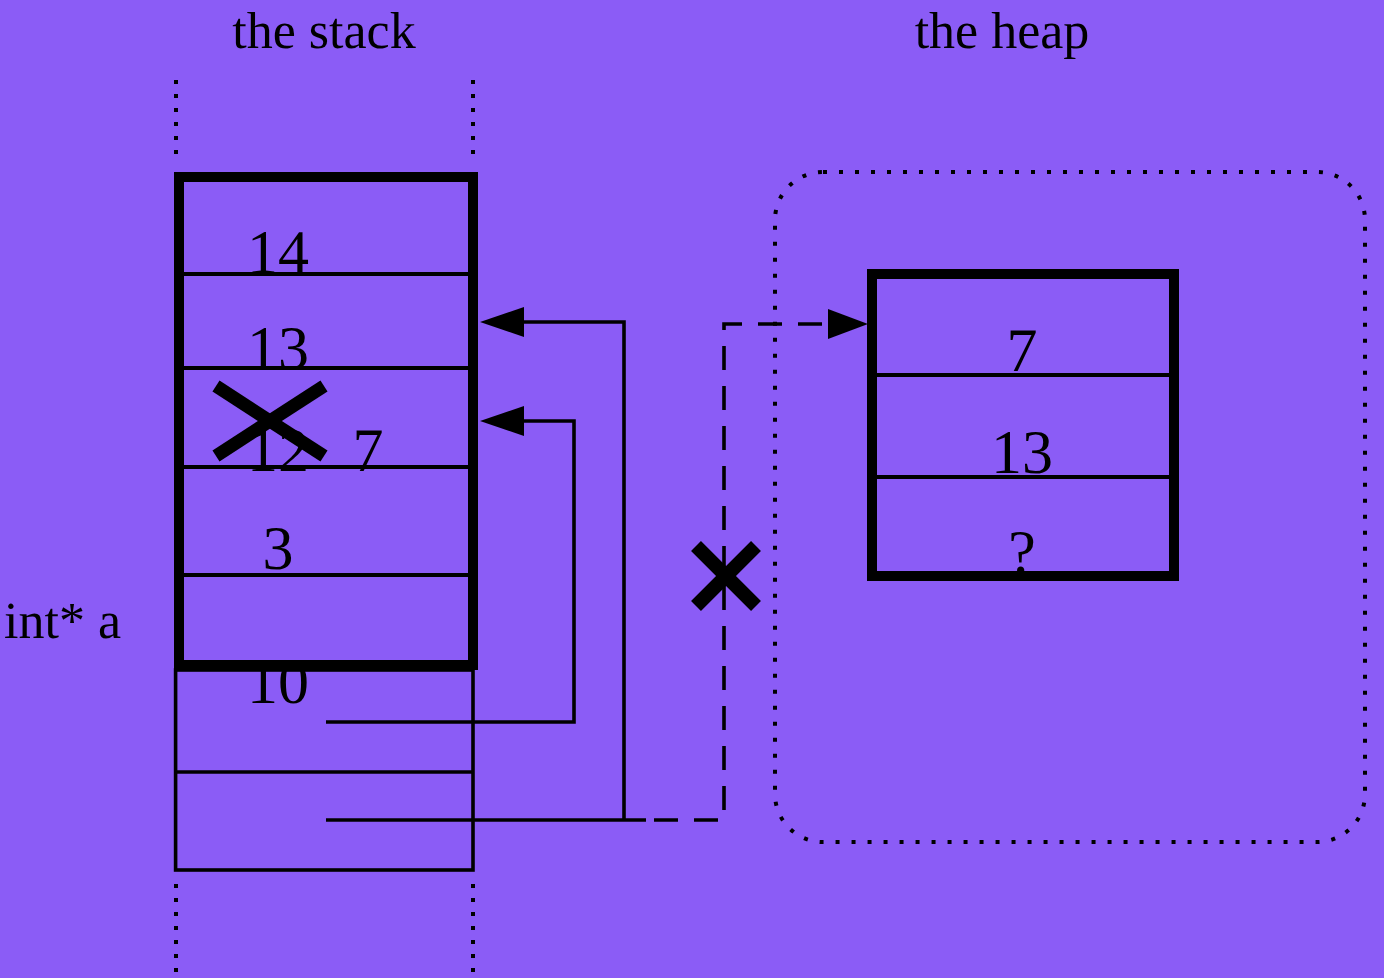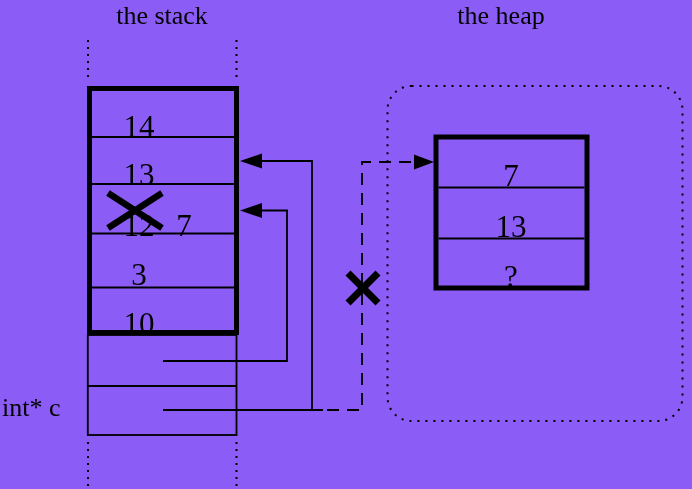--- a/index.html
+++ b/index.html
@@ -100,21 +100,21 @@
   </svg>
 
   <div class="lbl cap" style="left:162px; top:16px;">the stack</div>
   <div class="lbl cap" style="left:501px; top:16px;">the heap</div>
 
   <div class="lbl num" style="left:139px; top:113px;">14</div>
   <div class="lbl num" style="left:139px; top:161px;">13</div>
   <div class="lbl num" style="left:139px; top:212px;">12</div>
   <div class="lbl num" style="left:184px; top:212px;">7</div>
   <div class="lbl num" style="left:139px; top:261px;">3</div>
-  <div class="lbl num" style="left:139px; top:310px;">10</div>
+  <div class="lbl num" style="left:139px; top:328px;">10</div>
 
   <div class="lbl num" style="left:511px; top:162px;">7</div>
   <div class="lbl num" style="left:511px; top:213px;">13</div>
   <div class="lbl num" style="left:511px; top:263px;">?</div>
 
-  <div class="var" style="left:2px; top:408px;">int* c</div>
+  <div class="var" style="left:2px; top:311px;">int* a</div>
 
 </div>
 
 </body></html>

